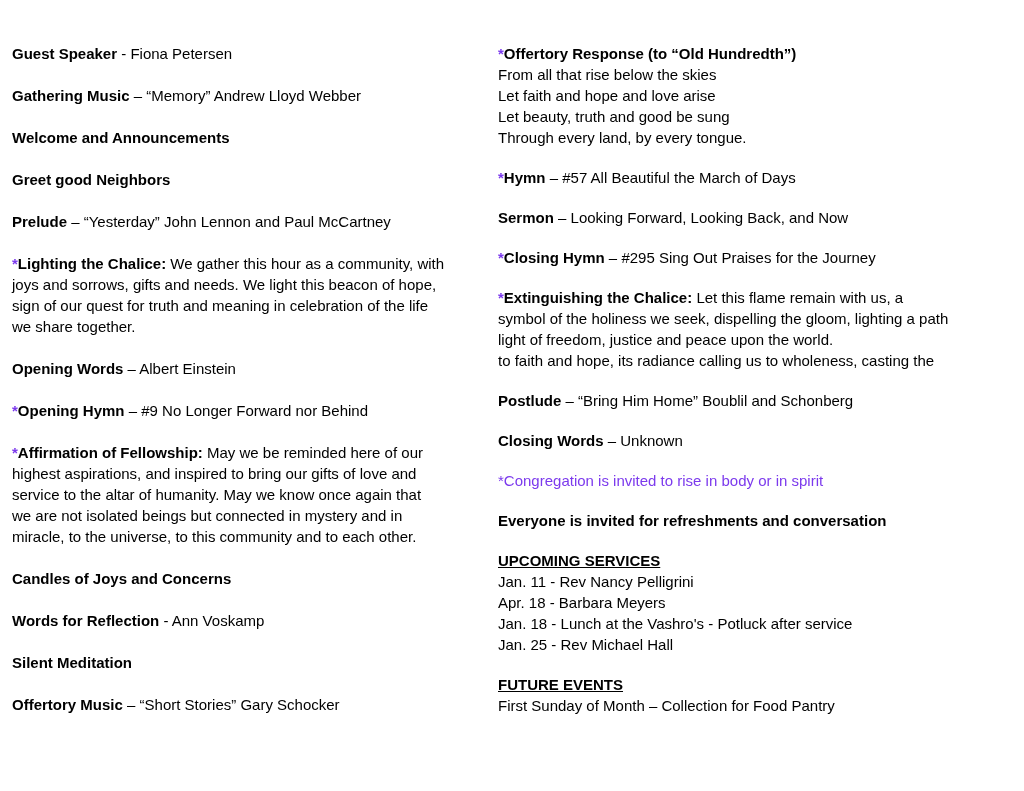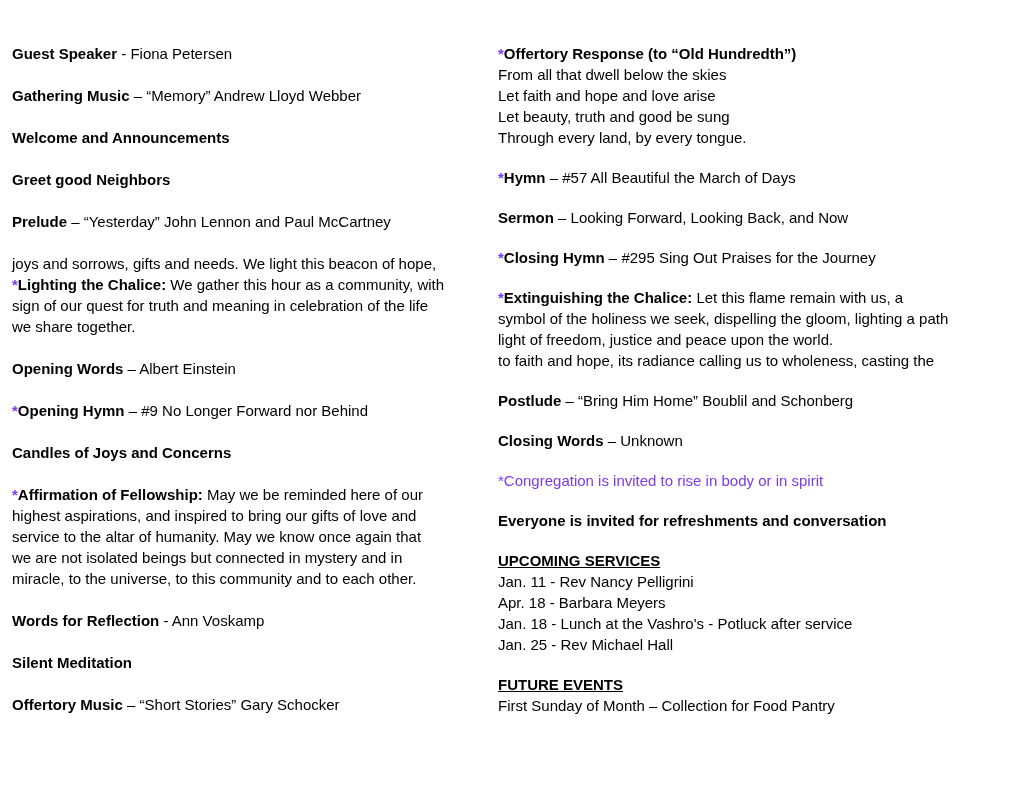--- a/index.html
+++ b/index.html
@@ -45,53 +45,53 @@
 
   <div class="item"><span class="b">Gathering Music</span><span> – </span><span>“Memory” Andrew Lloyd Webber</span></div>
 
   <div class="item"><span class="b">Welcome and Announcements</span></div>
 
   <div class="item"><span class="b">Greet good Neighbors</span></div>
 
   <div class="item"><span class="b">Prelude</span><span> – </span><span>“Yesterday” John Lennon and Paul McCartney</span></div>
 
   <div class="item">
+    <div class="pline"><span class="star">*</span><span class="b">Lighting the Chalice:</span><span> </span><span>We gather this hour as a community, with</span></div>
     <div class="pline">joys and sorrows, gifts and needs. We light this beacon of hope,</div>
-    <div class="pline"><span class="star">*</span><span class="b">Lighting the Chalice:</span><span> </span><span>We gather this hour as a community, with</span></div>
     <div class="pline">sign of our quest for truth and meaning in celebration of the life</div>
     <div class="pline">we share together.</div>
   </div>
 
   <div class="item"><span class="b">Opening Words</span><span> – </span><span>Albert Einstein</span></div>
 
   <div class="item"><span class="star">*</span><span class="b">Opening Hymn</span><span> – </span><span>#9 No Longer Forward nor Behind</span></div>
 
-  <div class="item"><span class="b">Candles of Joys and Concerns</span></div>
-
   <div class="item">
     <div class="pline"><span class="star">*</span><span class="b">Affirmation of Fellowship:</span><span> </span><span>May we be reminded here of our</span></div>
     <div class="pline">highest aspirations, and inspired to bring our gifts of love and</div>
     <div class="pline">service to the altar of humanity. May we know once again that</div>
     <div class="pline">we are not isolated beings but connected in mystery and in</div>
     <div class="pline">miracle, to the universe, to this community and to each other.</div>
   </div>
+
+  <div class="item"><span class="b">Candles of Joys and Concerns</span></div>
 
   <div class="item"><span class="b">Words for Reflection</span><span> - </span><span>Ann Voskamp</span></div>
 
   <div class="item"><span class="b">Silent Meditation</span></div>
 
   <div class="item"><span class="b">Offertory Music</span><span> – </span><span>“Short Stories” Gary Schocker</span></div>
 
 </div>
 
 <div class="col col-right">
 
   <div class="item">
     <div class="pline"><span class="star">*</span><span class="b">Offertory Response (to “Old Hundredth”)</span></div>
-    <div class="pline">From all that dwell below the skies</div>
+    <div class="pline">From all that rise below the skies</div>
     <div class="pline">Let faith and hope and love arise</div>
     <div class="pline">Let beauty, truth and good be sung</div>
     <div class="pline">Through every land, by every tongue.</div>
   </div>
 
   <div class="item"><span class="star">*</span><span class="b">Hymn</span><span> – </span><span>#57 All Beautiful the March of Days</span></div>
 
   <div class="item"><span class="b">Sermon</span><span> – </span><span>Looking Forward, Looking Back, and Now</span></div>
 
   <div class="item"><span class="star">*</span><span class="b">Closing Hymn</span><span> – </span><span>#295 Sing Out Praises for the Journey</span></div>

